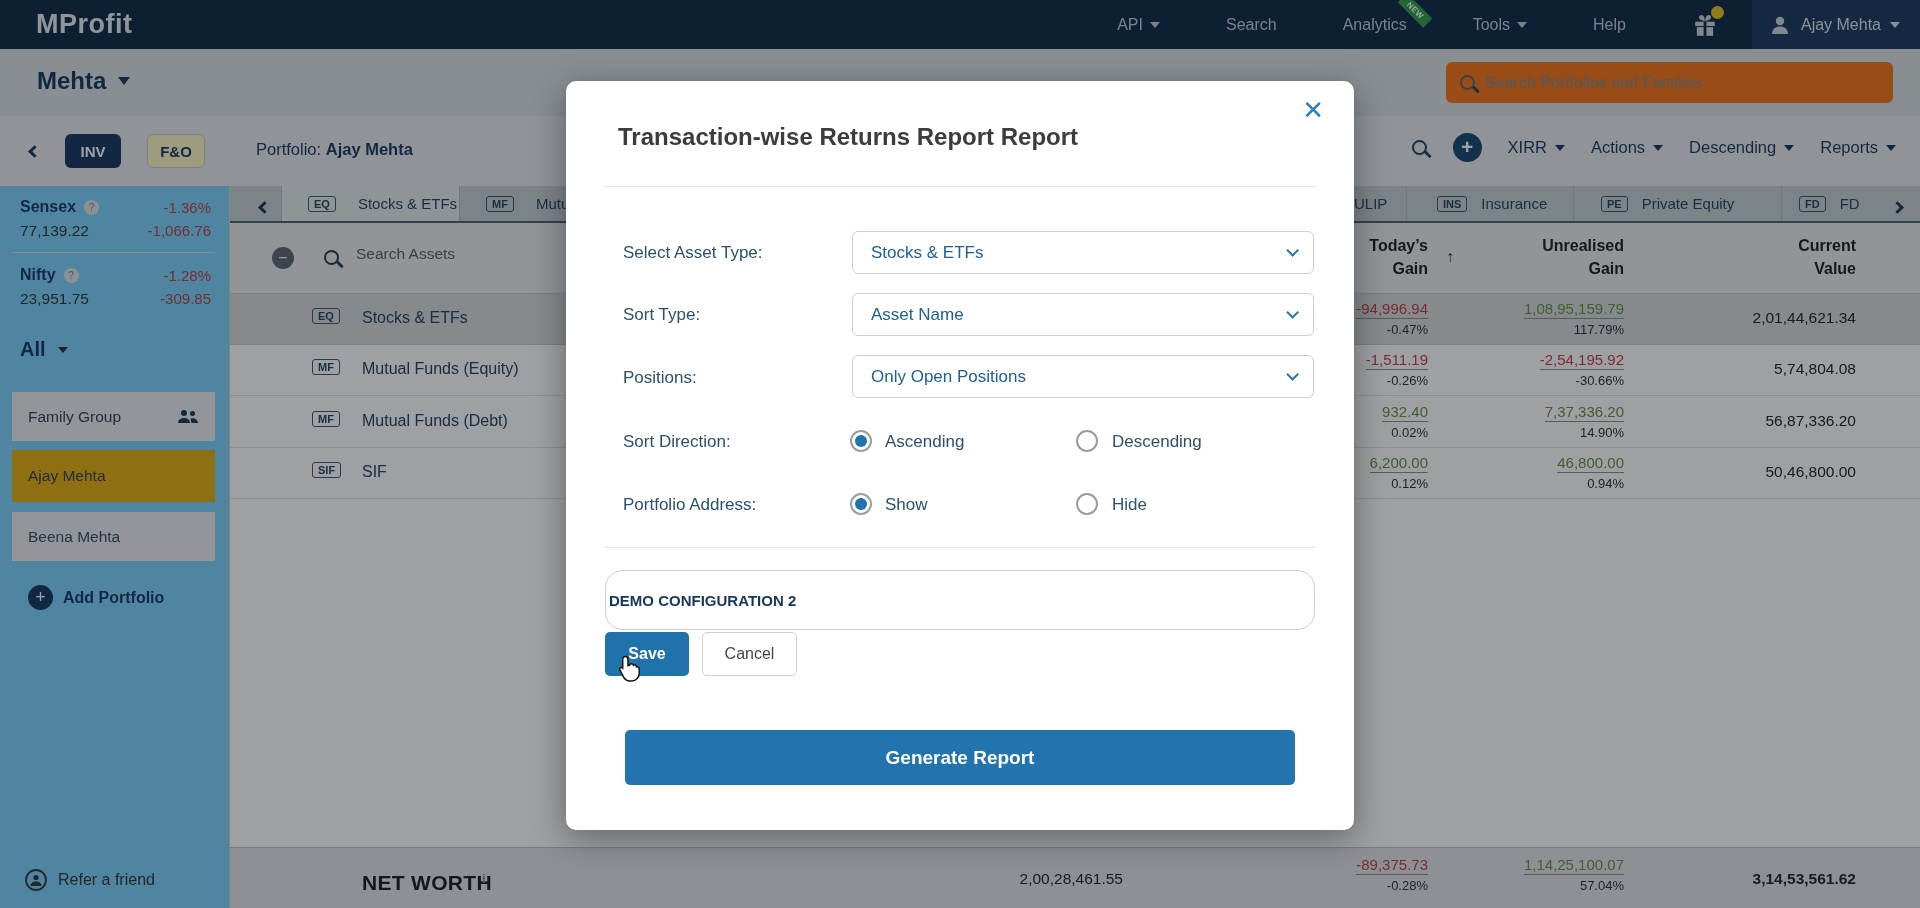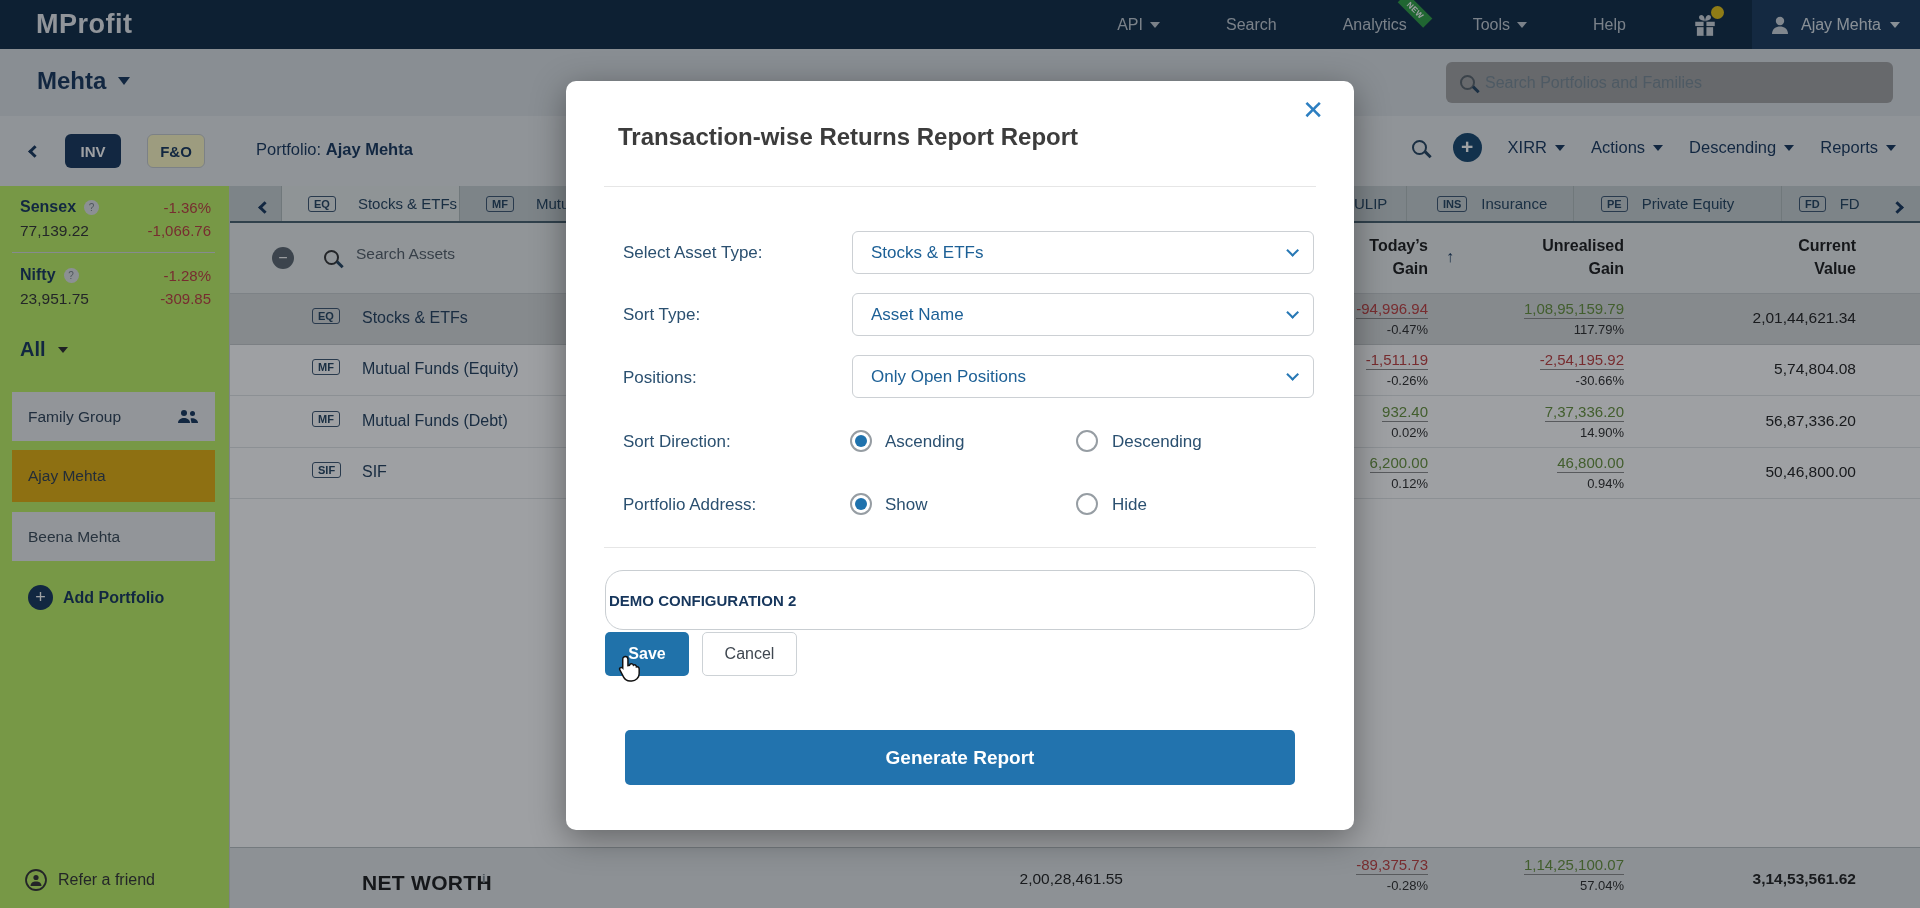--- a/index.html
+++ b/index.html
@@ -15,41 +15,41 @@
   .nav-item { color:#c3ccd4; font-size:16px; display:flex; align-items:center; gap:7px; cursor:pointer; position:relative;margin-left:36px; }
   .caret { display:inline-block; width:0; height:0; border-left:5px solid transparent; border-right:5px solid transparent; border-top:6px solid currentColor; }
   .ribbon-new { position:absolute; right:-26px; top:-12px; background:#2e9e44; color:#fff; font-size:8px; font-weight:700; padding:2px 8px; transform:rotate(45deg); letter-spacing:.5px; }
   .gift-wrap { position:relative; width:30px; height:30px; }
   .gift-dot { position:absolute; right:-2px; top:-4px; width:13px; height:13px; border-radius:50%; background:#e7c414; }
   .user-block { height:49px; background:#1a3a5c; display:flex; align-items:center; gap:9px; padding:0 20px 0 16px; color:#dde4ea; font-size:16px; }
   
   .hstrip { position:absolute; left:0; top:49px; width:1920px; height:67px; background:#dce1e4; }
   .family-sel { position:absolute; left:37px; top:18px; display:flex; align-items:center; gap:12px; color:#16365c; font-size:24px; font-weight:700; cursor:pointer; }
   .family-sel .caret { border-top-width:8px; border-left-width:6px; border-right-width:6px; }
-  .global-search { position:absolute; right:27px; top:13px; width:447px; height:41px; background:#a3a3a3; border-radius:6px; display:flex; align-items:center; padding:0 14px; gap:10px; }
+  .global-search { position:absolute; right:27px; top:13px; width:447px; height:41px; background:#f97316; border-radius:6px; display:flex; align-items:center; padding:0 14px; gap:10px; }
   .global-search input { border:none; outline:none; flex:1; font-size:16px; font-family:inherit; color:#333; background:transparent; }
   .global-search input::placeholder { color:#7a8b96; }
   
   .strip2 { position:absolute; left:0; top:116px; width:1920px; height:70px; background:#e8ebed; }
   .chev { display:inline-block; width:9px; height:9px; border-left:3px solid #16365c; border-bottom:3px solid #16365c; }
   .chev-left { transform:rotate(45deg); }
   .chev-right { transform:rotate(225deg); }
   .side-tabs { position:absolute; left:30px; top:18px; display:flex; align-items:center; gap:26px; }
   .btn-inv { width:56px; height:34px; background:#16365c; color:#fff; font-weight:700; font-size:15px; border-radius:6px; display:flex; align-items:center; justify-content:center; }
   .btn-fo { width:58px; height:34px; background:#fef9c3; color:#16365c; font-weight:700; font-size:15px; border-radius:6px; border:1px solid #c6cbcf; display:flex; align-items:center; justify-content:center; }
   .portfolio-title { position:absolute; left:256px; top:24px; font-size:16.5px; color:#16365c; }
   .portfolio-title b { font-weight:700; }
   .toolbar { position:absolute; right:24px; top:17px; display:flex; align-items:center; gap:26px; color:#16365c; }
   .tb-item { display:flex; align-items:center; gap:8px; font-size:16.5px; color:#16365c; cursor:pointer; }
   .tb-item .caret { border-top-color:#16365c; border-top-width:6px; }
   .mag { position:relative; width:15px; height:15px; border:2.5px solid #24435f; border-radius:50%; display:inline-block; }
   .mag::after { content:''; position:absolute; width:8px; height:2.5px; background:#24435f; transform:rotate(45deg); right:-7px; bottom:-2px; }
   .plus-circle { width:29px; height:29px; border-radius:50%; background:#16476e; color:#fff; display:flex; align-items:center; justify-content:center; font-size:21px; font-weight:700; line-height:1; padding-bottom:2px; }
   
-  .sidebar { position:absolute; left:0; top:186px; width:230px; bottom:0; background:#bef264; border-right:1px solid #ccd1d3; }
+  .sidebar { position:absolute; left:0; top:186px; width:230px; bottom:0; background:#7dd3fc; border-right:1px solid #ccd1d3; }
   .idx-block { position:absolute; left:20px; right:18px; }
   .idx-row1 { display:flex; align-items:center; }
   .idx-name { font-size:16px; font-weight:700; color:#16365c; }
   .help-dot { width:15px; height:15px; border-radius:50%; background:#e2e5e7; color:#7a838a; font-size:10px; display:inline-flex; align-items:center; justify-content:center; margin-left:8px; }
   .idx-pct { margin-left:auto; font-size:15px; color:#bf4040; }
   .idx-row2 { display:flex; margin-top:6px; }
   .idx-val { font-size:15.5px; color:#333; }
   .idx-chg { margin-left:auto; font-size:15px; color:#bf4040; }
   .idx-div { position:absolute; left:12px; right:14px; height:1px; background:#d8dcde; }
   .all-sel { position:absolute; left:20px; top:152px; display:flex; align-items:center; gap:12px; font-size:20px; font-weight:700; color:#16365c; cursor:pointer; }

